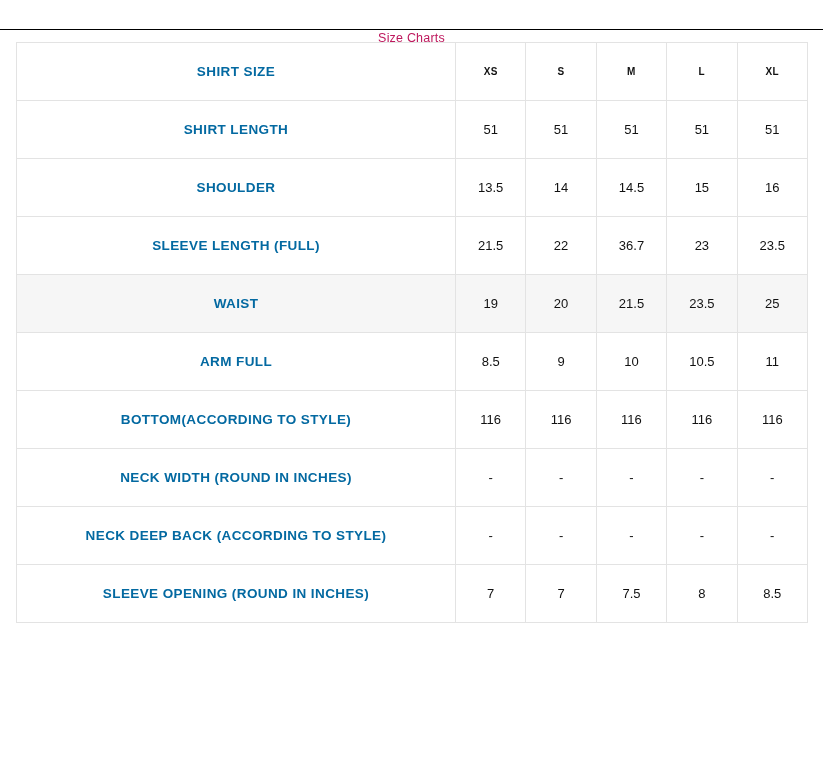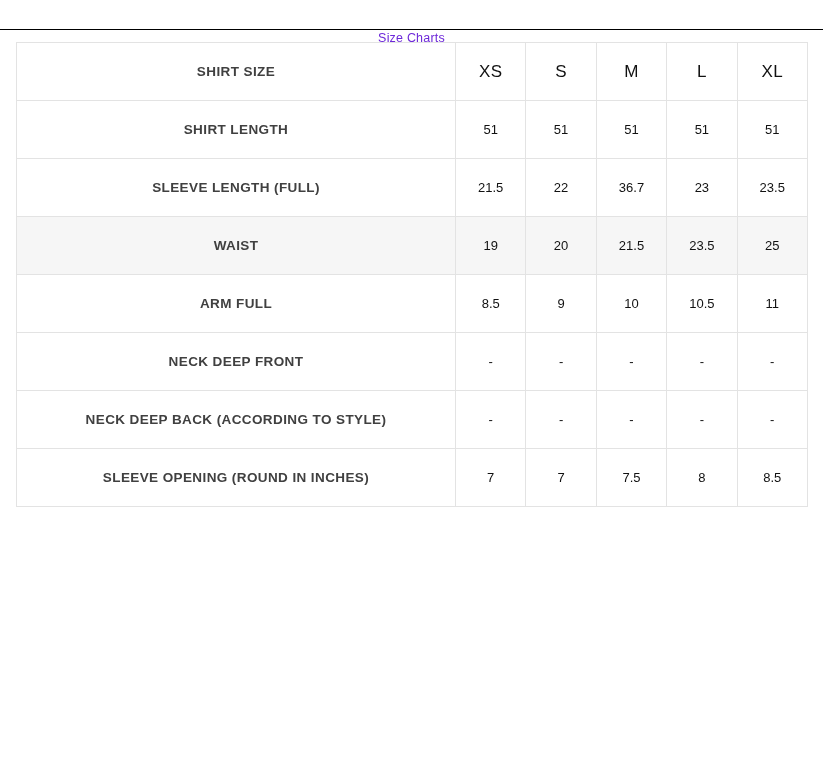--- a/index.html
+++ b/index.html
@@ -23,21 +23,21 @@
   }
   .page-header {
     height: 29px;
     display: flex;
     align-items: center;
     justify-content: center;
     border-bottom: 1px solid #000000;
   }
   .page-title {
     font-size: 12.5px;
-    color: #6d28d9;
+    color: #be185d;
     letter-spacing: 0.2px;
     font-weight: 400;
     margin-top: 47px;
   }
   .table-wrap {
     padding: 12px 16px 0 16px;
     box-sizing: border-box;
   }
   table.size-chart {
     border-collapse: collapse;
@@ -48,35 +48,35 @@
     border: 1px solid #e3e3e3;
     text-align: center;
     vertical-align: middle;
     box-sizing: border-box;
   }
   td.label-cell {
     width: 439px;
     font-size: 13.5px;
     font-weight: bold;
     letter-spacing: 0.4px;
-    color: #404040;
+    color: #0369a1;
     padding: 18px 13px;
     height: 58px;
   }
   td.val-cell {
     width: 70.4px;
     font-size: 13px;
     font-weight: 400;
     color: #111111;
     padding: 18px 2px;
     height: 58px;
   }
   tr.head td.val-cell {
-    font-weight: normal;
-    font-size: 17px;
+    font-weight: bold;
+    font-size: 10px;
     letter-spacing: 0.4px;
   }
   tr.shaded td {
     background: #f6f6f6;
   }
   tr.plain td {
     background: #ffffff;
   }
 </style>
 </head>
@@ -101,20 +101,28 @@
           </tr>
           <tr class="plain">
             <td class="label-cell">SHIRT LENGTH</td>
             <td class="val-cell">51</td>
             <td class="val-cell">51</td>
             <td class="val-cell">51</td>
             <td class="val-cell">51</td>
             <td class="val-cell">51</td>
           </tr>
           <tr class="plain">
+            <td class="label-cell">SHOULDER</td>
+            <td class="val-cell">13.5</td>
+            <td class="val-cell">14</td>
+            <td class="val-cell">14.5</td>
+            <td class="val-cell">15</td>
+            <td class="val-cell">16</td>
+          </tr>
+          <tr class="plain">
             <td class="label-cell">SLEEVE LENGTH (FULL)</td>
             <td class="val-cell">21.5</td>
             <td class="val-cell">22</td>
             <td class="val-cell">36.7</td>
             <td class="val-cell">23</td>
             <td class="val-cell">23.5</td>
           </tr>
           <tr class="shaded">
             <td class="label-cell">WAIST</td>
             <td class="val-cell">19</td>
@@ -125,21 +133,29 @@
           </tr>
           <tr class="plain">
             <td class="label-cell">ARM FULL</td>
             <td class="val-cell">8.5</td>
             <td class="val-cell">9</td>
             <td class="val-cell">10</td>
             <td class="val-cell">10.5</td>
             <td class="val-cell">11</td>
           </tr>
           <tr class="plain">
-            <td class="label-cell">NECK DEEP FRONT</td>
+            <td class="label-cell">BOTTOM(ACCORDING TO STYLE)</td>
+            <td class="val-cell">116</td>
+            <td class="val-cell">116</td>
+            <td class="val-cell">116</td>
+            <td class="val-cell">116</td>
+            <td class="val-cell">116</td>
+          </tr>
+          <tr class="plain">
+            <td class="label-cell">NECK WIDTH (ROUND IN INCHES)</td>
             <td class="val-cell">-</td>
             <td class="val-cell">-</td>
             <td class="val-cell">-</td>
             <td class="val-cell">-</td>
             <td class="val-cell">-</td>
           </tr>
           <tr class="plain">
             <td class="label-cell">NECK DEEP BACK (ACCORDING TO STYLE)</td>
             <td class="val-cell">-</td>
             <td class="val-cell">-</td>

